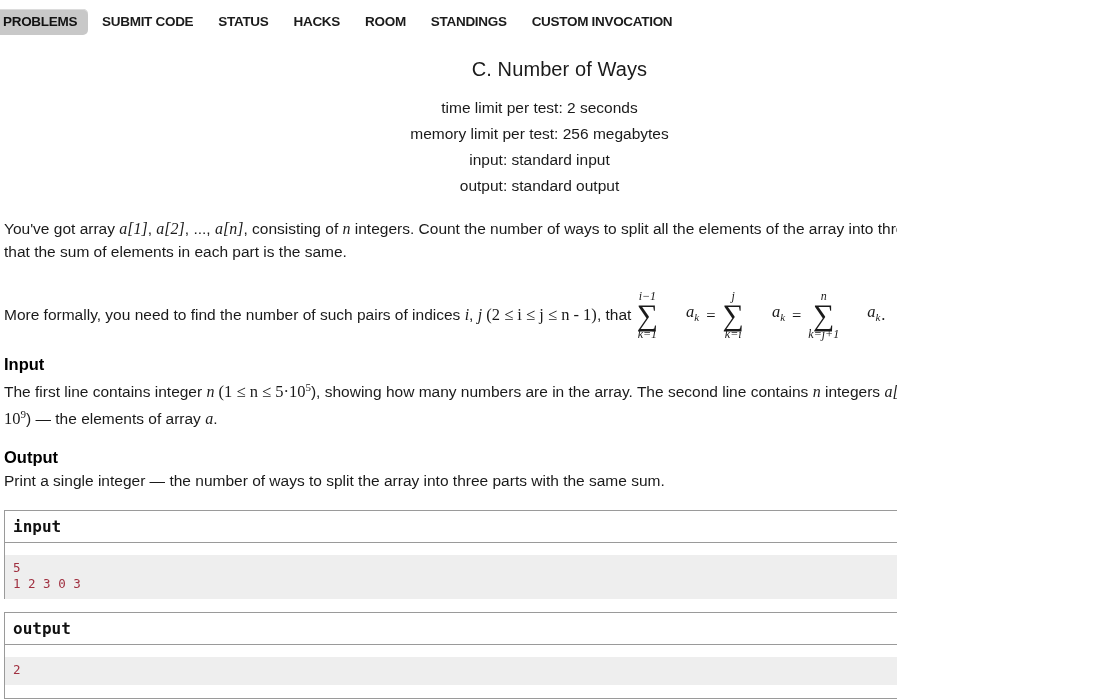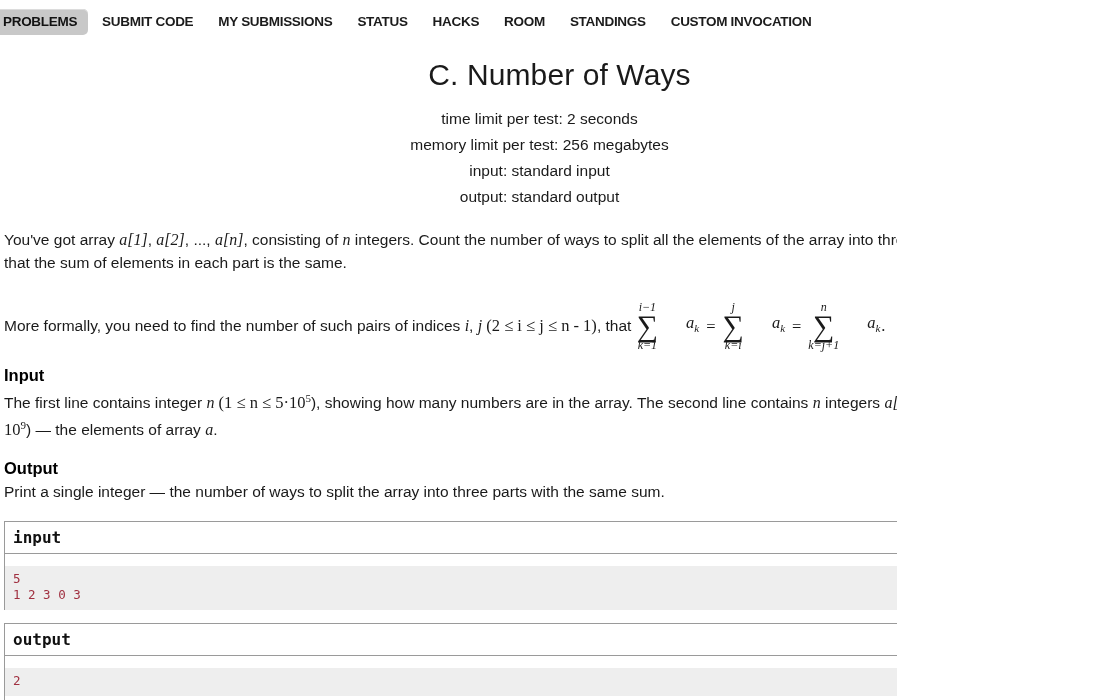--- a/index.html
+++ b/index.html
@@ -43,21 +43,21 @@
   }
 
   
   .content {
     position: absolute; top: 44px; left: 0;
     width: 1087px;
     padding: 0 8px 0 0;
   }
   .prob-header { text-align: center; padding-top: 14px; }
   .prob-title {
-    font-size: 30px;
+    font-size: 20px;
     font-weight: normal;
     color: #1a1a1a;
     margin: 0 0 14px 0;
     letter-spacing: 0.1px;
     padding-left: 40px;
   }
   .prob-limit {
     font-size: 15.5px;
     color: #1a1a1a;
     line-height: 26px;
@@ -213,21 +213,20 @@
 </style>
 </head>
 <body>
 
 <div id="page">
 
   <div class="navbar">
     <ul class="nav-list">
       <li class="nav-item active">PROBLEMS</li>
       <li class="nav-item">SUBMIT CODE</li>
-      <li class="nav-item">MY SUBMISSIONS</li>
       <li class="nav-item">STATUS</li>
       <li class="nav-item">HACKS</li>
       <li class="nav-item">ROOM</li>
       <li class="nav-item">STANDINGS</li>
       <li class="nav-item">CUSTOM INVOCATION</li>
     </ul>
   </div>
 
   <div class="content">
 

